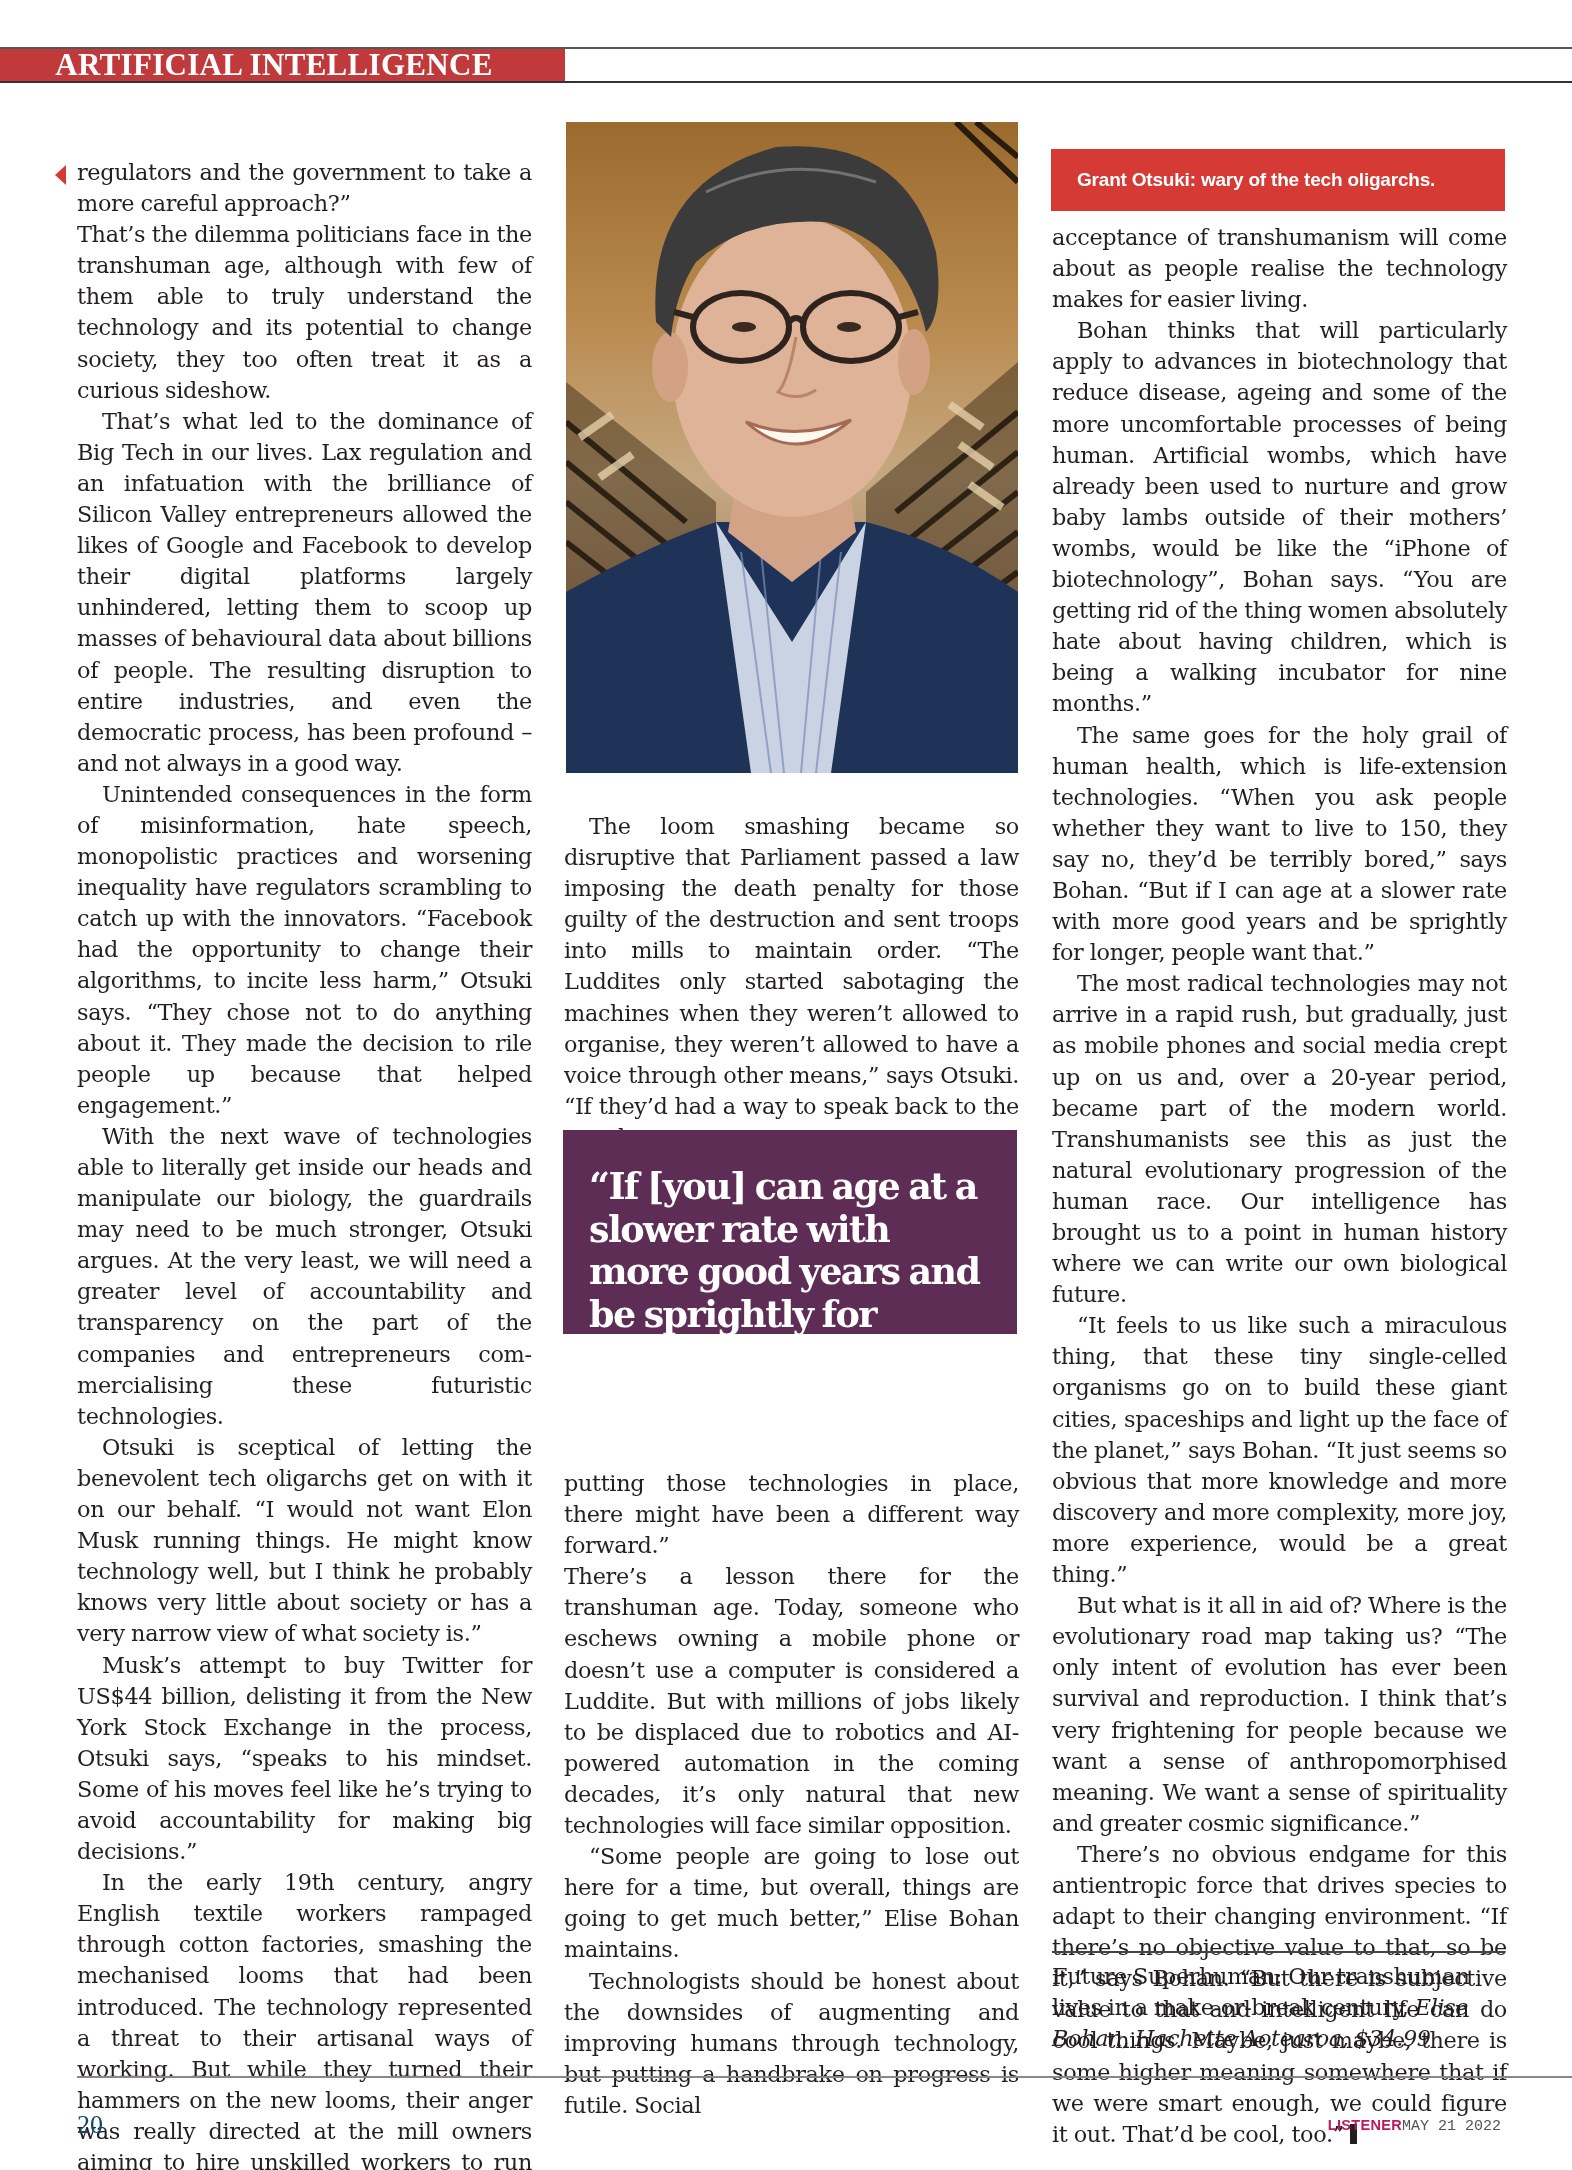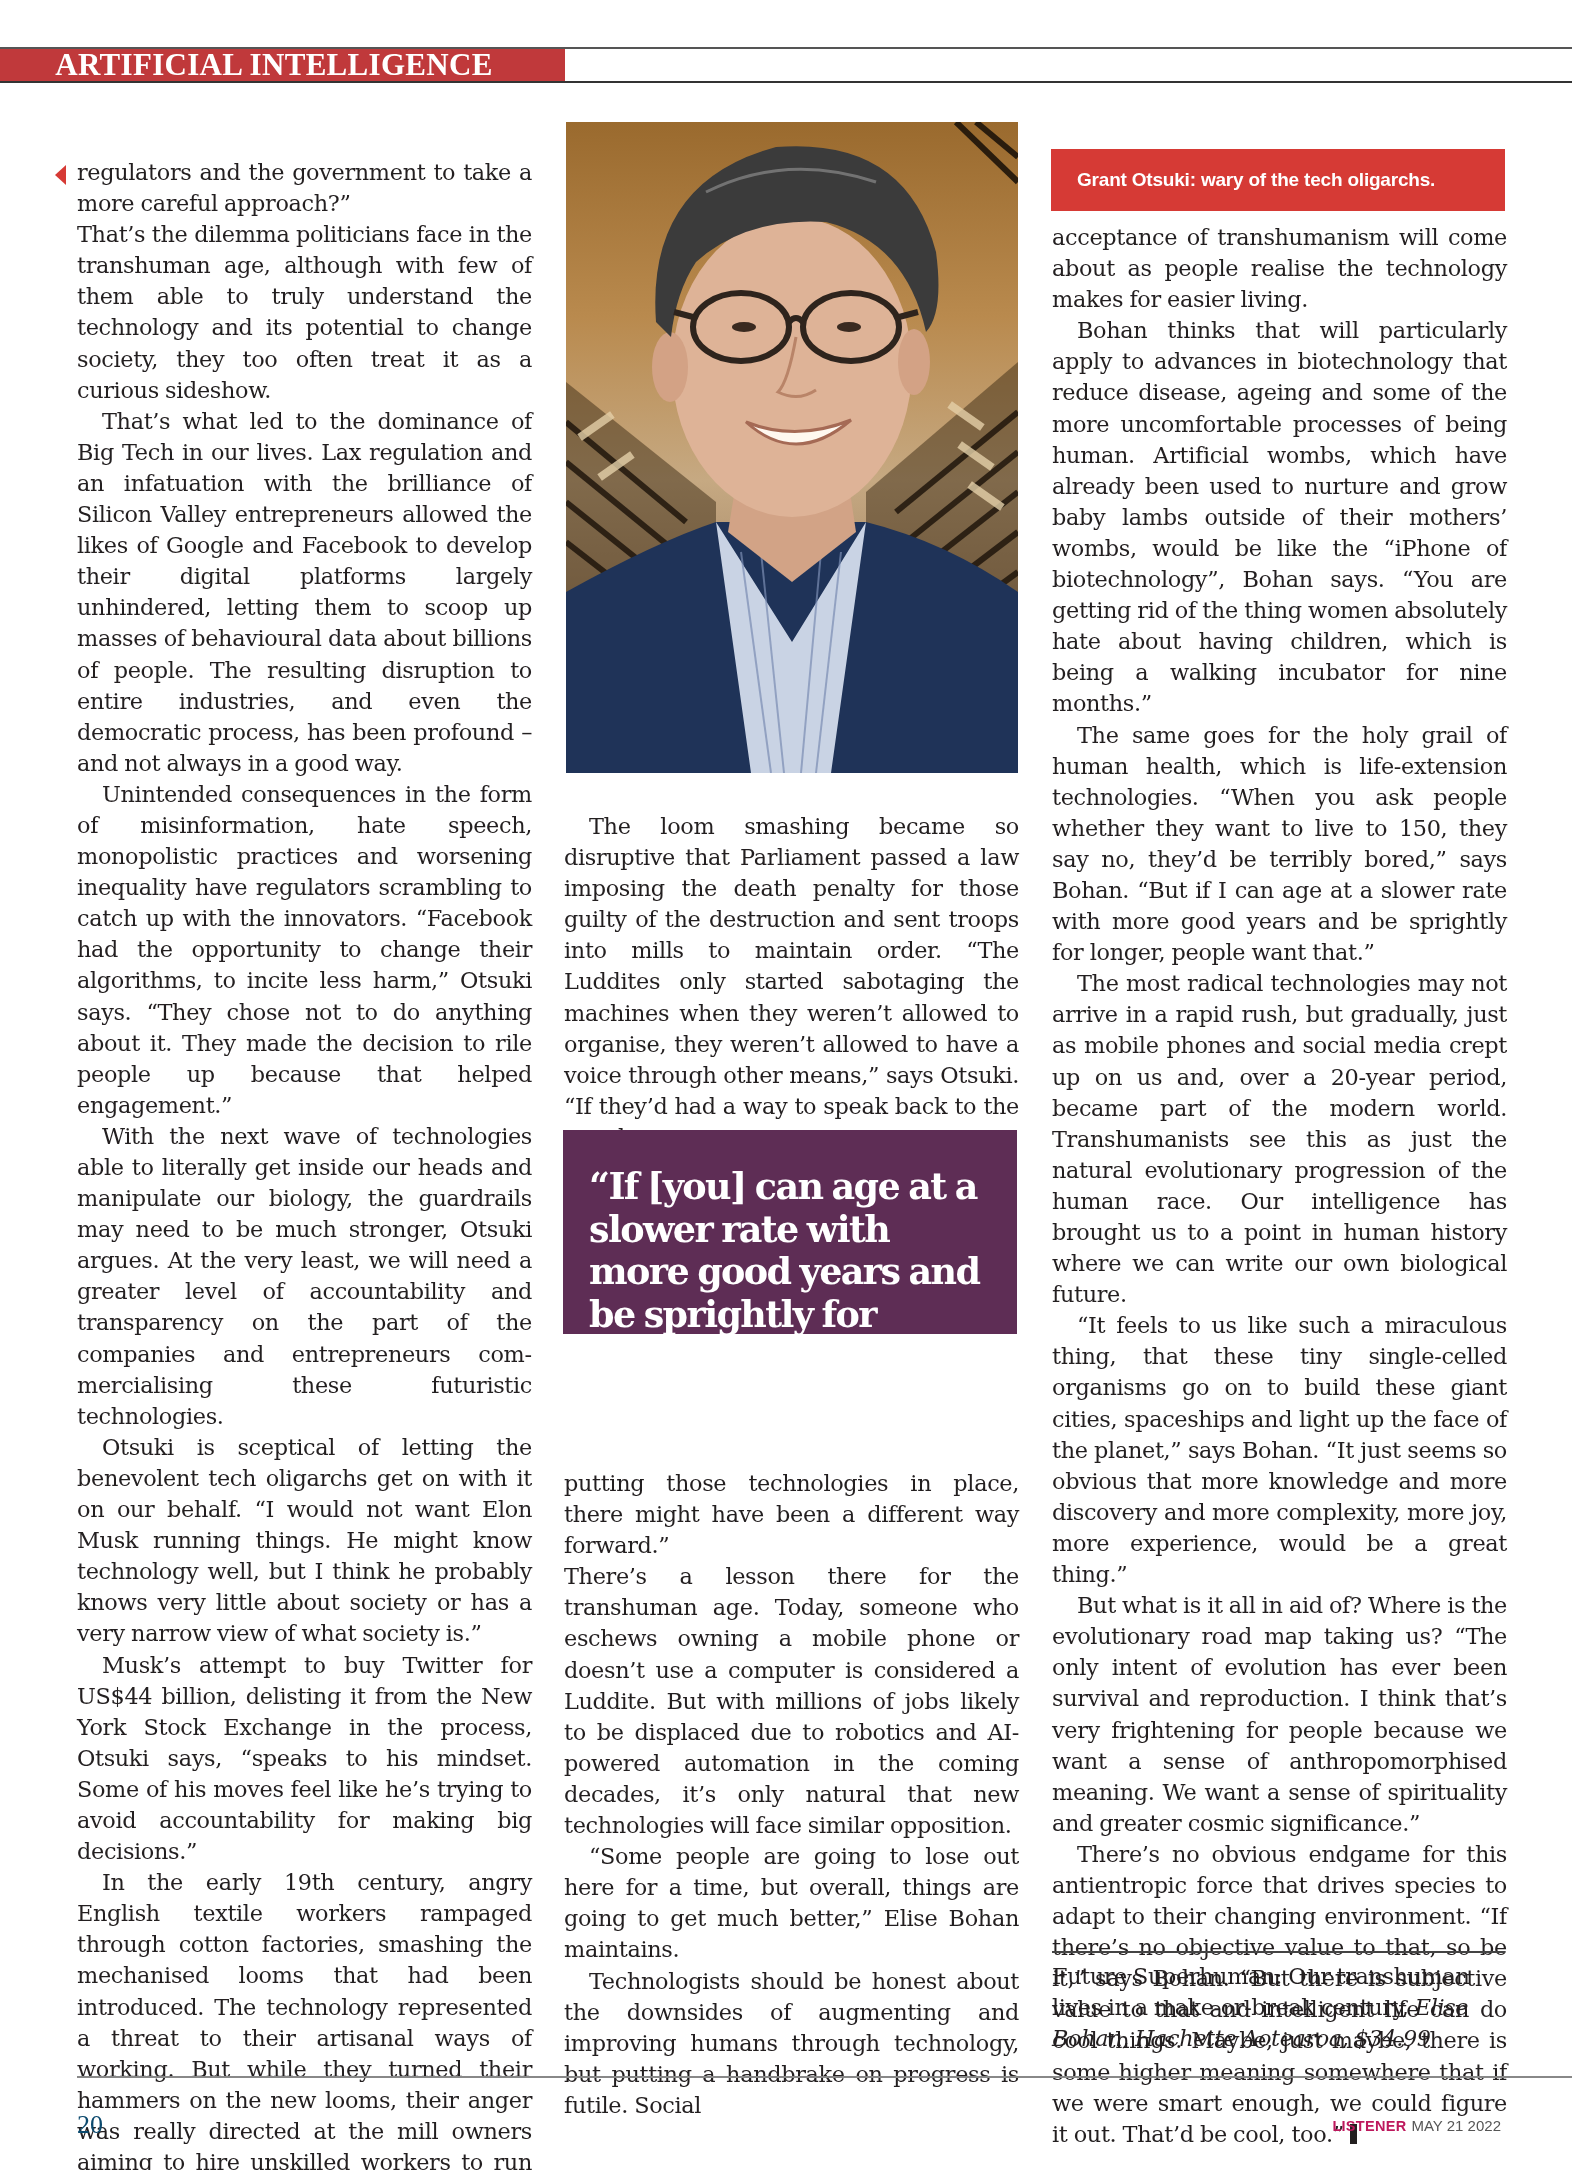--- a/index.html
+++ b/index.html
@@ -48,21 +48,21 @@
 
   .credit-rule { position: absolute; left: 1052px; top: 1951px; width: 453px; height: 1.5px; background: #444; }
   .credit { position: absolute; left: 1052px; top: 1961px; width: 455px; font-size: 22.4px; line-height: 31.1px;
             letter-spacing: -0.4px; word-spacing: -0.6px; text-align: left; }
   .credit em { font-style: italic; }
 
   .footer-rule { position: absolute; left: 77px; top: 2076px; width: 1495px; height: 2px; background: #888; }
   .page-number { position: absolute; left: 77px; top: 2110px; font-family: "Liberation Serif", serif; font-size: 26px; color: #0c4a6e; }
   .folio { position: absolute; right: 71px; top: 2117px; font-family: "Liberation Sans", sans-serif; font-size: 14.5px; }
   .folio .mag { color: #be185d; font-weight: bold; letter-spacing: 0.3px; }
-  .folio .date { color: #555; font-family: Liberation Sans, sans-serif; font-size: 15px; margin-left: 5px; }
+  .folio .date { color: #555; font-family: Liberation Mono, monospace; font-size: 15px; }
 </style>
 </head>
 <body>
 
 <div class="top-rule"></div>
 <div class="section-band">
   <span>ARTIFICIAL INTELLIGENCE</span>
 </div>
 <div class="bottom-rule"></div>
 

